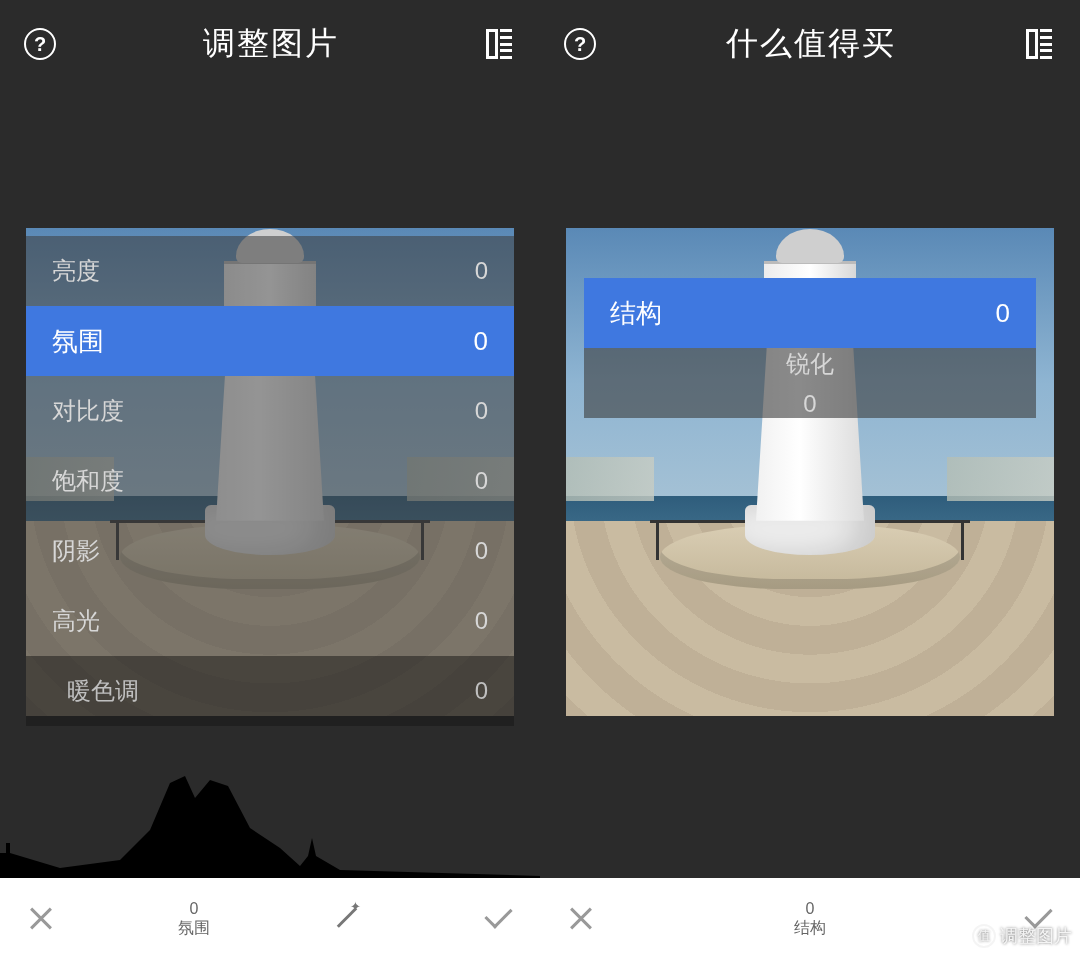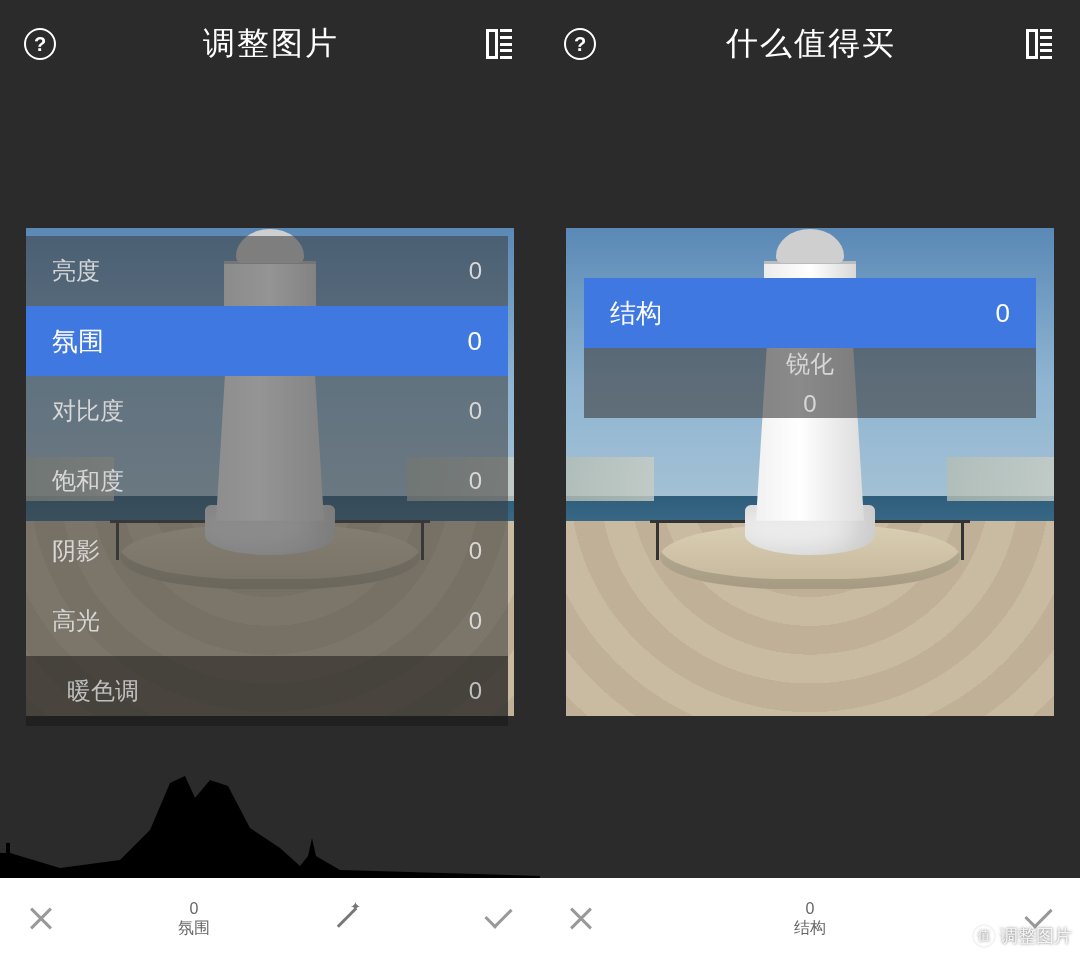--- a/index.html
+++ b/index.html
@@ -131,21 +131,21 @@
   .railing::before{left:2%;} .railing::after{right:2%;}
   .bldg-l, .bldg-r {
     position:absolute; top:47%; height:9%;
     background: linear-gradient(90deg, rgba(180,190,180,0.8), rgba(200,205,195,0.8));
   }
   .bldg-l { left:0; width:18%; }
   .bldg-r { right:0; width:22%; }
   
   .ov {
     position:absolute;
-    left:0; right:6px;
+    left:0; right:0;
     top: 0;
   }
   .ov-item {
     display:flex; justify-content:space-between; align-items:center;
     padding: 0 26px;
     height: 70px;
     font-size: 24px;
     color: #d7d7d7;
   }
   .ov-item.dim { background: rgba(60,60,60,0.55); }

